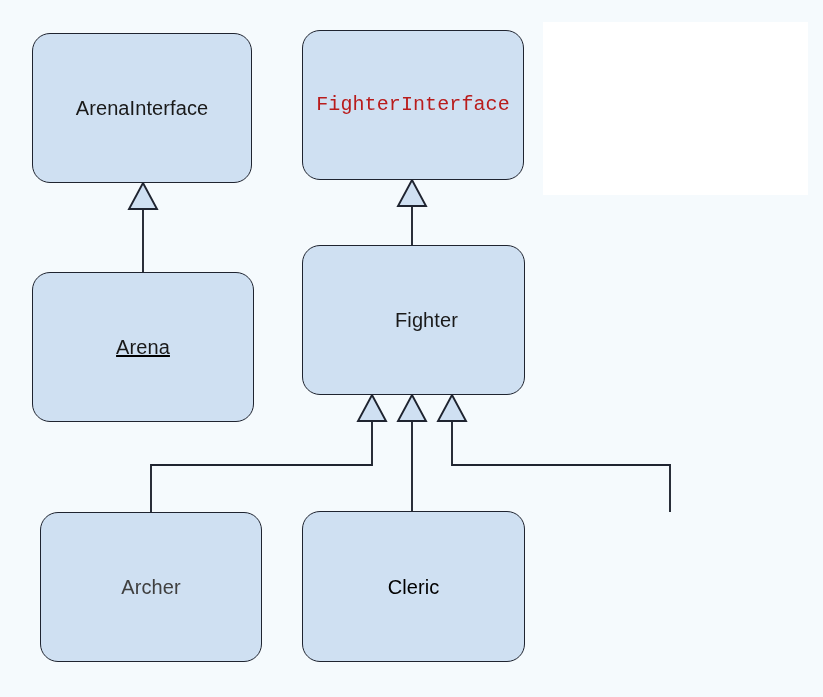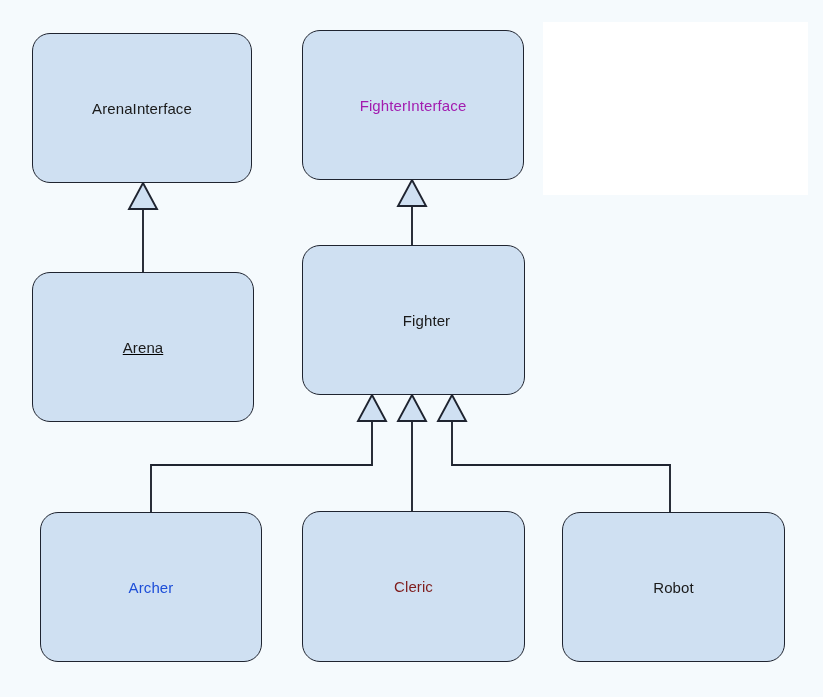--- a/index.html
+++ b/index.html
@@ -40,21 +40,21 @@
     background: #cfe0f2;
     border: 1.6px solid #1f2430;
     border-radius: 18px;
     display: flex;
     align-items: center;
     justify-content: center;
     z-index: 3;
   }
   .uml-node-label {
     font-family: "Liberation Sans", sans-serif;
-    font-size: 15px;
+    font-size: 20px;
     color: #1a1a1a;
     line-height: 1;
     letter-spacing: 0.1px;
     text-align: center;
     user-select: none;
   }
 </style>
 </head>
 <body style="background: rgb(245, 250, 253);">
 
@@ -85,36 +85,33 @@
       <polygon points="412,395 426,421 398,421" stroke="#1f2430" fill="#cfe0f2"></polygon>
       <polygon points="452,395 466,421 438,421" stroke="#1f2430" fill="#cfe0f2"></polygon>
     </g>
   </svg>
 
   <div class="uml-node" id="node-arena-interface" style="left: 32px; top: 33px; width: 220px; height: 150px; background: rgb(207, 224, 242); border-color: rgb(31, 36, 48);">
     <span class="uml-node-label" style="color: rgb(26, 26, 26);">ArenaInterface</span>
   </div>
 
   <div class="uml-node" id="node-fighter-interface" style="left: 302px; top: 30px; width: 222px; height: 150px; background: rgb(207, 224, 242); border-color: rgb(31, 36, 48);">
-    <span class="uml-node-label" style="color: #a21caf;">FighterInterface</span>
+    <span class="uml-node-label" style="color: #b91c1c; font-family: Liberation Mono, monospace;">FighterInterface</span>
   </div>
 
   <div class="uml-node" id="node-arena" style="left: 32px; top: 272px; width: 222px; height: 150px; background: rgb(207, 224, 242); border-color: rgb(31, 36, 48); text-decoration: underline;">
     <span class="uml-node-label" style="color: rgb(26, 26, 26);">Arena</span>
   </div>
 
   <div class="uml-node" id="node-fighter" style="left: 302px; top: 245px; width: 223px; height: 150px; background: rgb(207, 224, 242); border-color: rgb(31, 36, 48);">
     <span class="uml-node-label" style="color: rgb(26, 26, 26); padding-left: 26px;">Fighter</span>
   </div>
 
   <div class="uml-node" id="node-archer" style="left: 40px; top: 512px; width: 222px; height: 150px; background: rgb(207, 224, 242); border-color: rgb(31, 36, 48);">
-    <span class="uml-node-label" style="color: #1d4ed8;">Archer</span>
+    <span class="uml-node-label" style="color: #404040;">Archer</span>
   </div>
 
   <div class="uml-node" id="node-cleric" style="left: 302px; top: 511px; width: 223px; height: 151px; background: rgb(207, 224, 242); border-color: rgb(31, 36, 48);">
-    <span class="uml-node-label" style="color: #7f1d1d;">Cleric</span>
+    <span class="uml-node-label" style="color: #000000;">Cleric</span>
   </div>
 
-  <div class="uml-node" id="node-robot" style="left: 562px; top: 512px; width: 223px; height: 150px; background: rgb(207, 224, 242); border-color: rgb(31, 36, 48);">
-    <span class="uml-node-label" style="color: rgb(26, 26, 26);">Robot</span>
-  </div>
 
 </div>
 
 </body></html>

